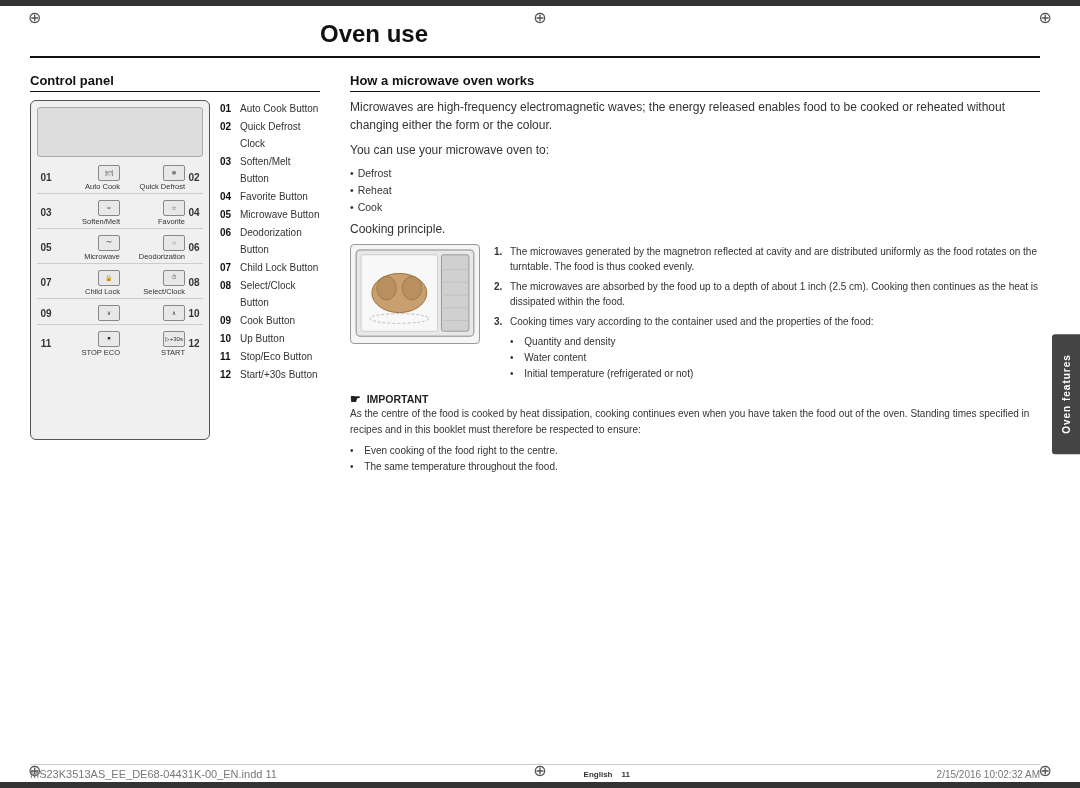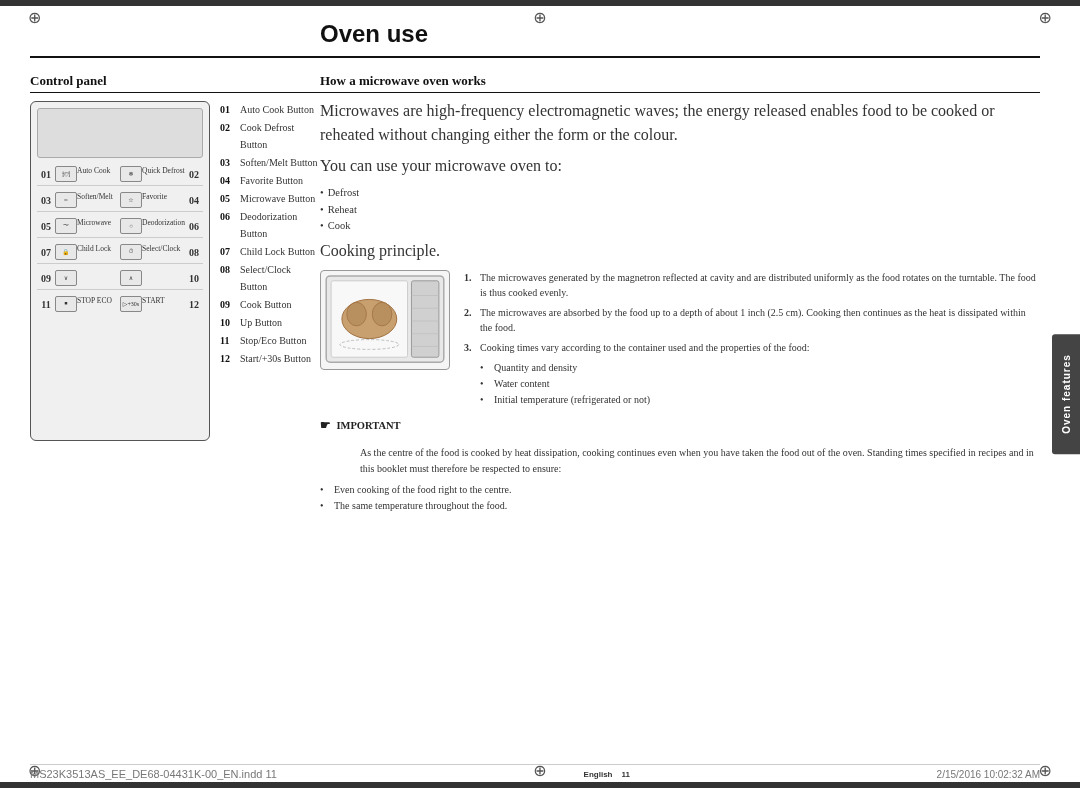--- a/index.html
+++ b/index.html
@@ -94,21 +94,21 @@
       width: 100%;
       height: 1.5px;
       background: #111;
       margin-bottom: 15px;
     }
 
     
     .columns {
       display: flex;
       flex: 1;
-      font-family: Liberation Serif, serif;
+      gap: 30px;
     }
 
     
     .left-col {
       width: 290px;
       flex-shrink: 0;
     }
 
     
     .right-col {
@@ -169,22 +169,22 @@
       font-size: 10px;
       font-weight: bold;
       color: #333;
       width: 18px;
       text-align: center;
     }
 
     .mw-btn {
       flex: 1;
       display: flex;
-      flex-direction: row;
-      align-items: flex-start;
+      flex-direction: column;
+      align-items: flex-end;
       font-size: 7.5px;
       color: #333;
     }
 
     .mw-btn-icon {
       width: 22px;
       height: 16px;
       border: 1px solid #888;
       border-radius: 2px;
       background: #e8e8e8;
@@ -230,21 +230,21 @@
       min-width: 16px;
       color: #111;
     }
 
     
     .how-section {
       margin-bottom: 12px;
     }
 
     .how-text {
-      font-size: 16px;
+      font-size: 12px;
       color: #333;
       line-height: 1.55;
       margin-bottom: 6px;
     }
 
     .how-list {
       font-size: 10.5px;
       color: #333;
       margin-bottom: 4px;
       line-height: 1.6;
@@ -299,34 +299,33 @@
     }
 
     
     .important-box {
       margin-bottom: 8px;
     }
 
     .important-heading {
       font-size: 10.5px;
       font-weight: bold;
-      margin-bottom: 12px;
+      margin-bottom: 0;
     }
 
     .important-icon {
       font-size: 12px;
       margin-right: 3px;
     }
 
     .important-text {
       font-size: 10px;
       color: #333;
       line-height: 1.55;
       margin-bottom: 6px;
-      margin-left: 40px;
     }
 
     .bullet-points {
       font-size: 10px;
       color: #333;
       line-height: 1.6;
     }
 
     
     .page-footer {
@@ -458,21 +457,21 @@
           </div>
         </div>
 
         <div class="btn-list">
           <div class="btn-list-item">
             <span class="btn-num">01</span>
             <span>Auto Cook Button</span>
           </div>
           <div class="btn-list-item">
             <span class="btn-num">02</span>
-            <span>Cook Defrost Button</span>
+            <span>Quick Defrost Clock</span>
           </div>
           <div class="btn-list-item">
             <span class="btn-num">03</span>
             <span>Soften/Melt Button</span>
           </div>
           <div class="btn-list-item">
             <span class="btn-num">04</span>
             <span>Favorite Button</span>
           </div>
           <div class="btn-list-item">

